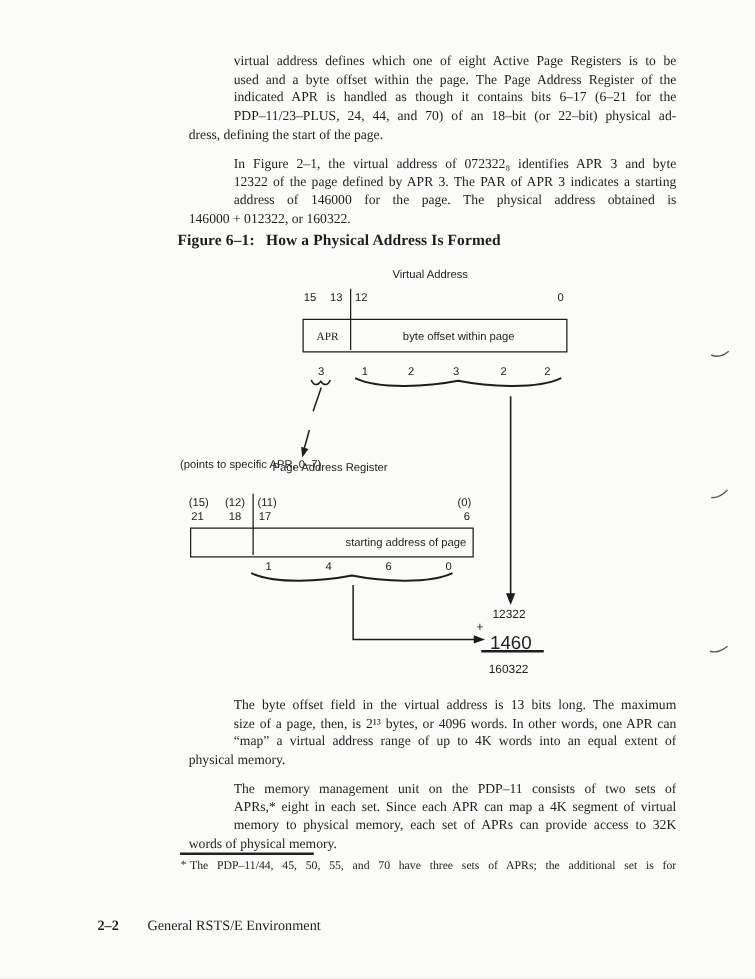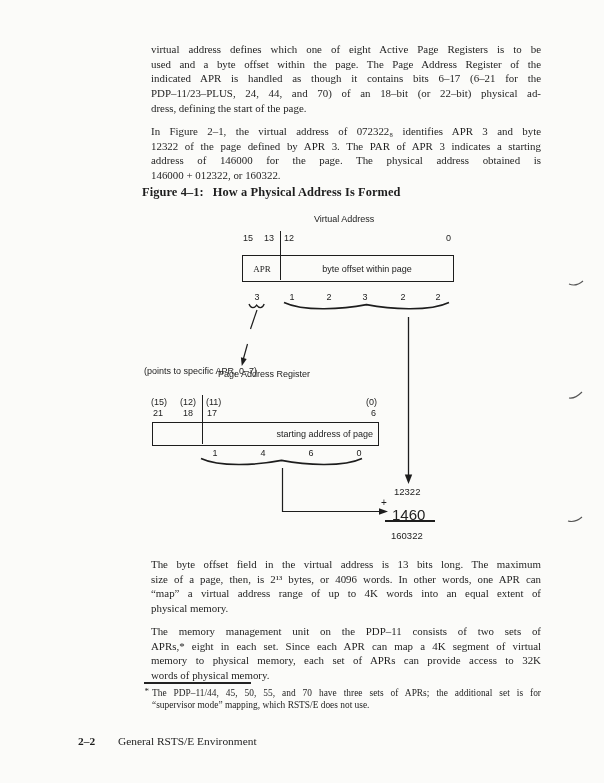--- a/index.html
+++ b/index.html
@@ -7,21 +7,21 @@
     position:relative;
     width:604px;height:783px;
     background:#fbfbf9;
     font-family:"Liberation Serif","DejaVu Serif",serif;
     color:#1e1e1e;
     overflow:hidden;
   }
   .abs{position:absolute;}
   
   .para{position:absolute;left:151px;width:390px;font-size:10.9px;line-height:14.7px;}
-  .jl{text-align:justify;text-align-last:justify;height:14.7px;overflow:hidden;white-space:nowrap;}
+  .jl{text-align:justify;text-align-last:justify;height:14.7px;overflow:hidden;white-space:nowrap;margin-left:36px;}
   .ll{text-align:left;height:14.7px;overflow:hidden;white-space:nowrap;}
   
   .fs{position:absolute;font-family:"Liberation Sans","DejaVu Sans",sans-serif;font-size:9px;color:#222;white-space:nowrap;}
   .digit{width:12px;text-align:center;margin-left:-6px;}
   .regbox{position:absolute;border:1.6px solid #1d1d1d;background:transparent;}
   .vline{position:absolute;width:1.6px;background:#1d1d1d;}
   .cell{position:absolute;top:0;bottom:0;display:flex;align-items:center;}
   .figtitle{position:absolute;left:142px;top:185px;font-size:12.4px;font-weight:bold;letter-spacing:0.1px;}
   .figtitle .gap{display:inline-block;width:9px;}
   .fnrule{position:absolute;left:144px;top:682px;width:107px;height:1.5px;background:#222;}
@@ -48,21 +48,21 @@
   </div>
 
   <div class="para" style="top:124px;">
     <div class="jl">In Figure 2–1, the virtual address of 072322₈ identifies APR 3 and byte</div>
     <div class="jl">12322 of the page defined by APR 3. The PAR of APR 3 indicates a starting</div>
     <div class="jl">address of 146000 for the page. The physical address obtained is</div>
     <div class="ll">146000 + 012322, or 160322.</div>
   </div>
 
   <div class="figtitle">
-    <span>Figure 4–1:</span><span class="gap"></span><span>How a Physical Address Is Formed</span>
+    <span>Figure 6–1:</span><span class="gap"></span><span>How a Physical Address Is Formed</span>
   </div>
 
   <div class="fs" style="left:314px;top:214px;text-align:right;">Virtual Address</div>
 
   <div class="fs" style="left:243px;top:233px;">15</div>
   <div class="fs" style="left:264px;top:233px;">13</div>
   <div class="fs" style="left:284px;top:233px;">12</div>
   <div class="fs" style="left:446px;top:233px;">0</div>
 
   <div class="regbox" style="left:242px;top:255px;width:210px;height:25px;">
@@ -141,21 +141,20 @@
     <div class="jl">The memory management unit on the PDP–11 consists of two sets of</div>
     <div class="jl">APRs,* eight in each set. Since each APR can map a 4K segment of virtual</div>
     <div class="jl">memory to physical memory, each set of APRs can provide access to 32K</div>
     <div class="ll">words of physical memory.</div>
   </div>
 
   <div class="fnrule"></div>
   <span class="fnstar">*</span>
   <div class="fnblock">
     <div class="fnl1">The PDP–11/44, 45, 50, 55, and 70 have three sets of APRs; the additional set is for</div>
-    <div class="fnl2">“supervisor mode” mapping, which RSTS/E does not use.</div>
   </div>
 
   <div class="footer">
     <span class="pn">2–2</span>
     <span class="sec">General RSTS/E Environment</span>
   </div>
 
 </div>
 
 </body></html>

